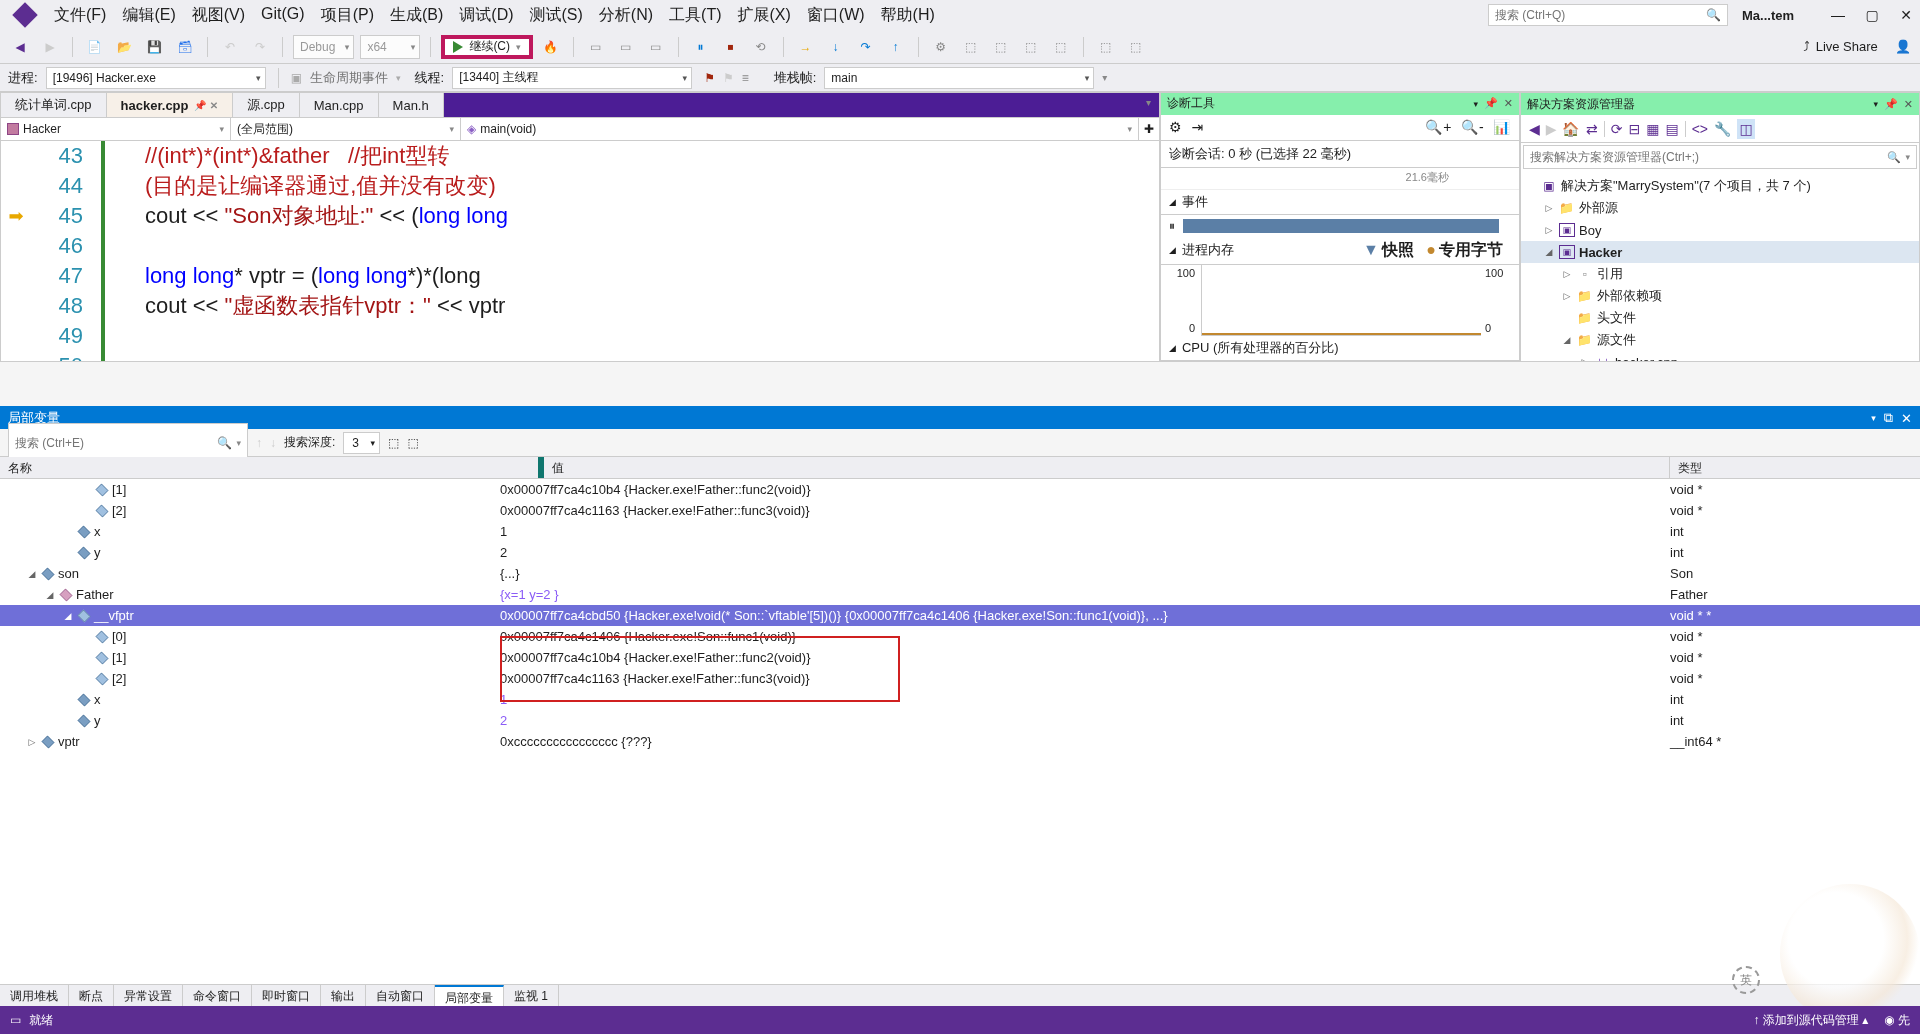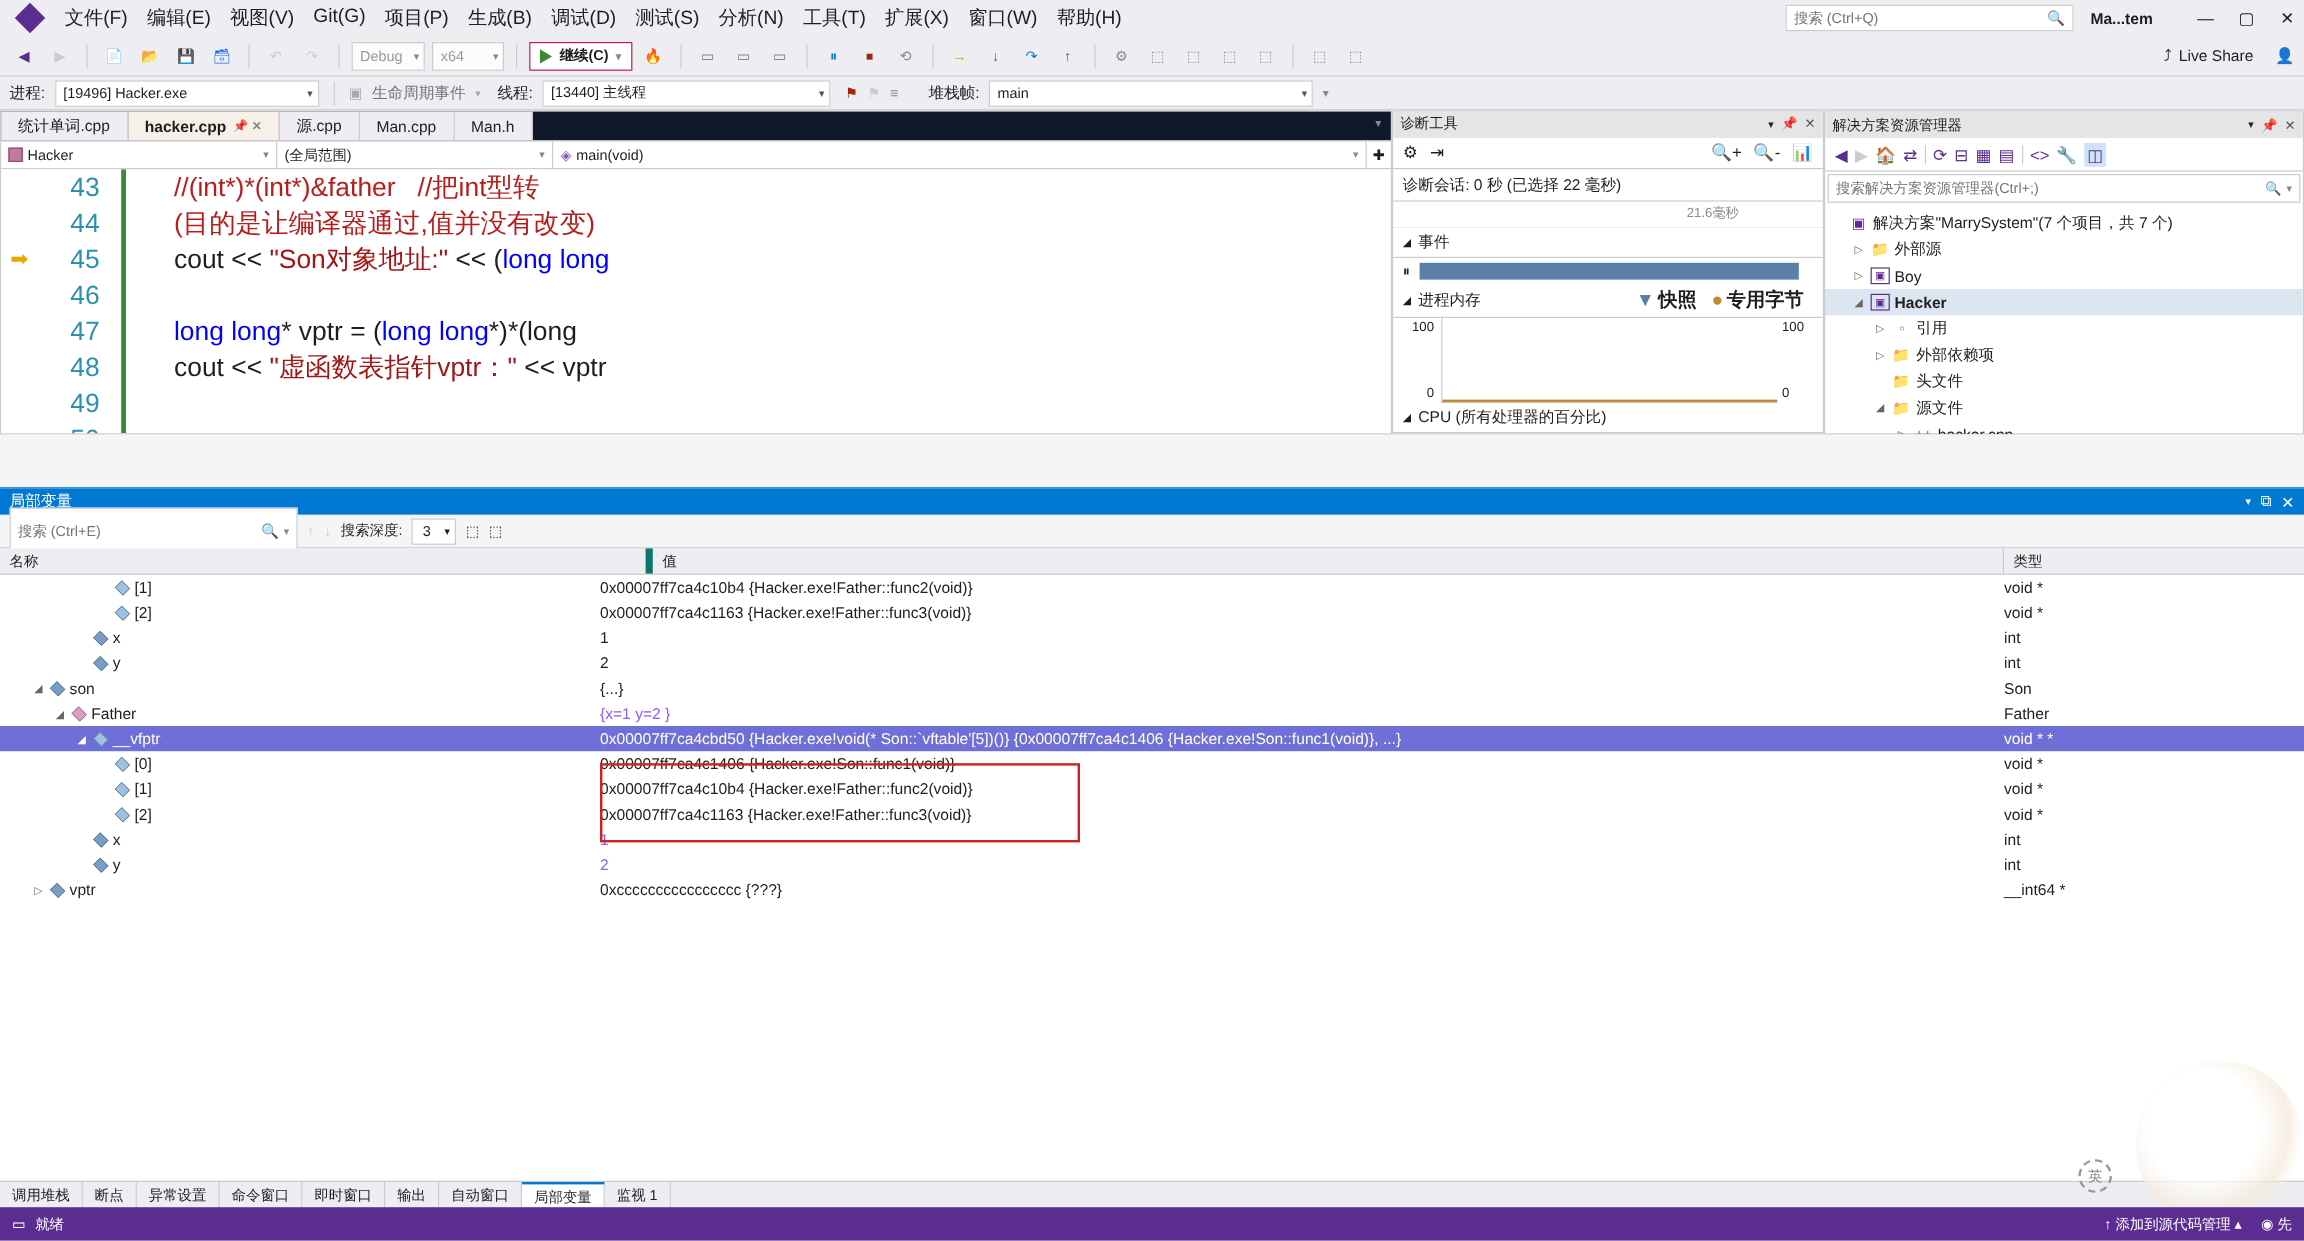--- a/index.html
+++ b/index.html
@@ -14,34 +14,34 @@
 .title-right { display: flex; align-items: center; gap: 20px; margin-left: 10px; }
 .win-ctrl { display: flex; gap: 22px; margin-left: 18px; }
 .win-btn { width: 12px; height: 12px; cursor: pointer; display: flex; align-items: center; justify-content: center; font-size: 14px; }
 
 
 .toolbar { height: 34px; background: #eeeef2; display: flex; align-items: center; padding: 0 8px; gap: 6px; border-bottom: 1px solid #ccc; }
 .tb-btn { width: 24px; height: 24px; display: flex; align-items: center; justify-content: center; cursor: pointer; color: #5c2d91; }
 .tb-sep { width: 1px; height: 20px; background: #ccc; margin: 0 4px; }
 .tb-combo { height: 24px; border: 1px solid #ccc; background: #fcfcfc; padding: 0 18px 0 6px; font-size: 12px; color: #999; position: relative; min-width: 60px; display: flex; align-items: center; }
 .tb-combo::after { content: "▾"; position: absolute; right: 4px; font-size: 9px; color: #888; }
-.continue-btn { background: #fff; border: 1px solid #be185d; height: 24px; display: flex; align-items: center; padding: 0 8px; gap: 6px; cursor: pointer; font-weight: bold; }
+.continue-btn { background: #fff; border: 4px solid #be185d; height: 24px; display: flex; align-items: center; padding: 0 8px; gap: 6px; cursor: pointer; }
 .tri-green { border-left: 10px solid #388a34; border-top: 6px solid transparent; border-bottom: 6px solid transparent; }
 .live-share { margin-left: auto; display: flex; align-items: center; gap: 6px; font-size: 13px; }
 
 
 .debugbar { height: 28px; background: #eeeef2; display: flex; align-items: center; padding: 0 8px; gap: 8px; border-bottom: 1px solid #ccc; }
 .dbg-label { font-size: 13px; }
 .dbg-combo { height: 22px; border: 1px solid #ccc; background: #fff; padding: 0 20px 0 6px; font-size: 12px; min-width: 180px; display: flex; align-items: center; position: relative; }
 .dbg-combo::after { content: "▾"; position: absolute; right: 4px; font-size: 9px; color: #555; }
 
 
 .main-row { display: flex; height: 270px; }
 .editor-panel { flex: 1; background: #fff; border: 1px solid #ccc; display: flex; flex-direction: column; min-width: 0; }
-.file-tabs { height: 24px; display: flex; background: #0f172a; align-items: stretch; }
+.file-tabs { height: 24px; display: flex; background: #4c1d95; align-items: stretch; }
 .file-tab { padding: 3px 14px; font-size: 13px; border-right: 1px solid #ccc; background: #eeeef2; cursor: pointer; display: flex; align-items: center; gap: 6px; }
 .file-tab.active { background: #f7f0e8; font-weight: bold; }
 .pin-x { font-size: 10px; color: #888; }
 .file-tabs .spacer { flex: 1; }
 .scope-row { height: 24px; display: flex; border-top: 1px solid #ccc; border-bottom: 1px solid #ccc; }
 .scope-combo { flex: 1; border-right: 1px solid #ccc; padding: 3px 6px; font-size: 12px; display: flex; align-items: center; gap: 4px; position: relative; }
 .scope-combo::after { content: "▾"; position: absolute; right: 6px; font-size: 9px; color: #888; }
 .scope-icon { width: 12px; height: 12px; background: #c27ba0; border: 1px solid #8e4585; }
 .code-area { flex: 1; display: flex; font-family: Consolas, monospace; font-size: 22px; overflow: hidden; }
 .gutter { width: 60px; background: #fff; text-align: right; padding-right: 8px; color: #2b91af; }
@@ -51,21 +51,21 @@
 .arrow-yellow { color: #e8a800; font-size: 18px; }
 .fold-bar { width: 14px; background: #fff; border-right: 4px solid #388a34; }
 .code-lines { flex: 1; padding-left: 40px; }
 .code-lines div { height: 30px; line-height: 30px; white-space: pre; }
 .c-comment { color: #b91c1c; }
 .c-keyword { color: #0000ff; }
 .c-string { color: #a31515; }
 
 
 .diag-panel { width: 360px; background: #fff; border: 1px solid #ccc; display: flex; flex-direction: column; }
-.panel-header { height: 22px; background: #e5e5e5; display: flex; align-items: center; padding: 0 6px; font-size: 12px; gap: 6px; }
+.panel-header { height: 22px; background: #86efac; display: flex; align-items: center; padding: 0 6px; font-size: 12px; gap: 6px; }
 .panel-header .ph-title { flex: 1; }
 .panel-pin { font-size: 11px; color: #555; cursor: pointer; }
 .diag-tb { height: 26px; display: flex; align-items: center; gap: 10px; padding: 0 8px; border-bottom: 1px solid #ccc; }
 .diag-tb span { cursor: pointer; font-size: 14px; }
 .diag-session { padding: 4px 8px; font-size: 13px; border-bottom: 1px solid #ccc; }
 .chart-mini { height: 22px; position: relative; border-bottom: 1px solid #eee; }
 .chart-label { position: absolute; right: 70px; top: 2px; font-size: 11px; color: #888; }
 .diag-section { padding: 3px 8px; font-size: 13px; border-bottom: 1px solid #ccc; display: flex; align-items: center; gap: 6px; }
 .diag-section::before { content: "◢"; font-size: 9px; }
 .diag-pause { padding: 4px 8px; display: flex; align-items: center; gap: 8px; }

